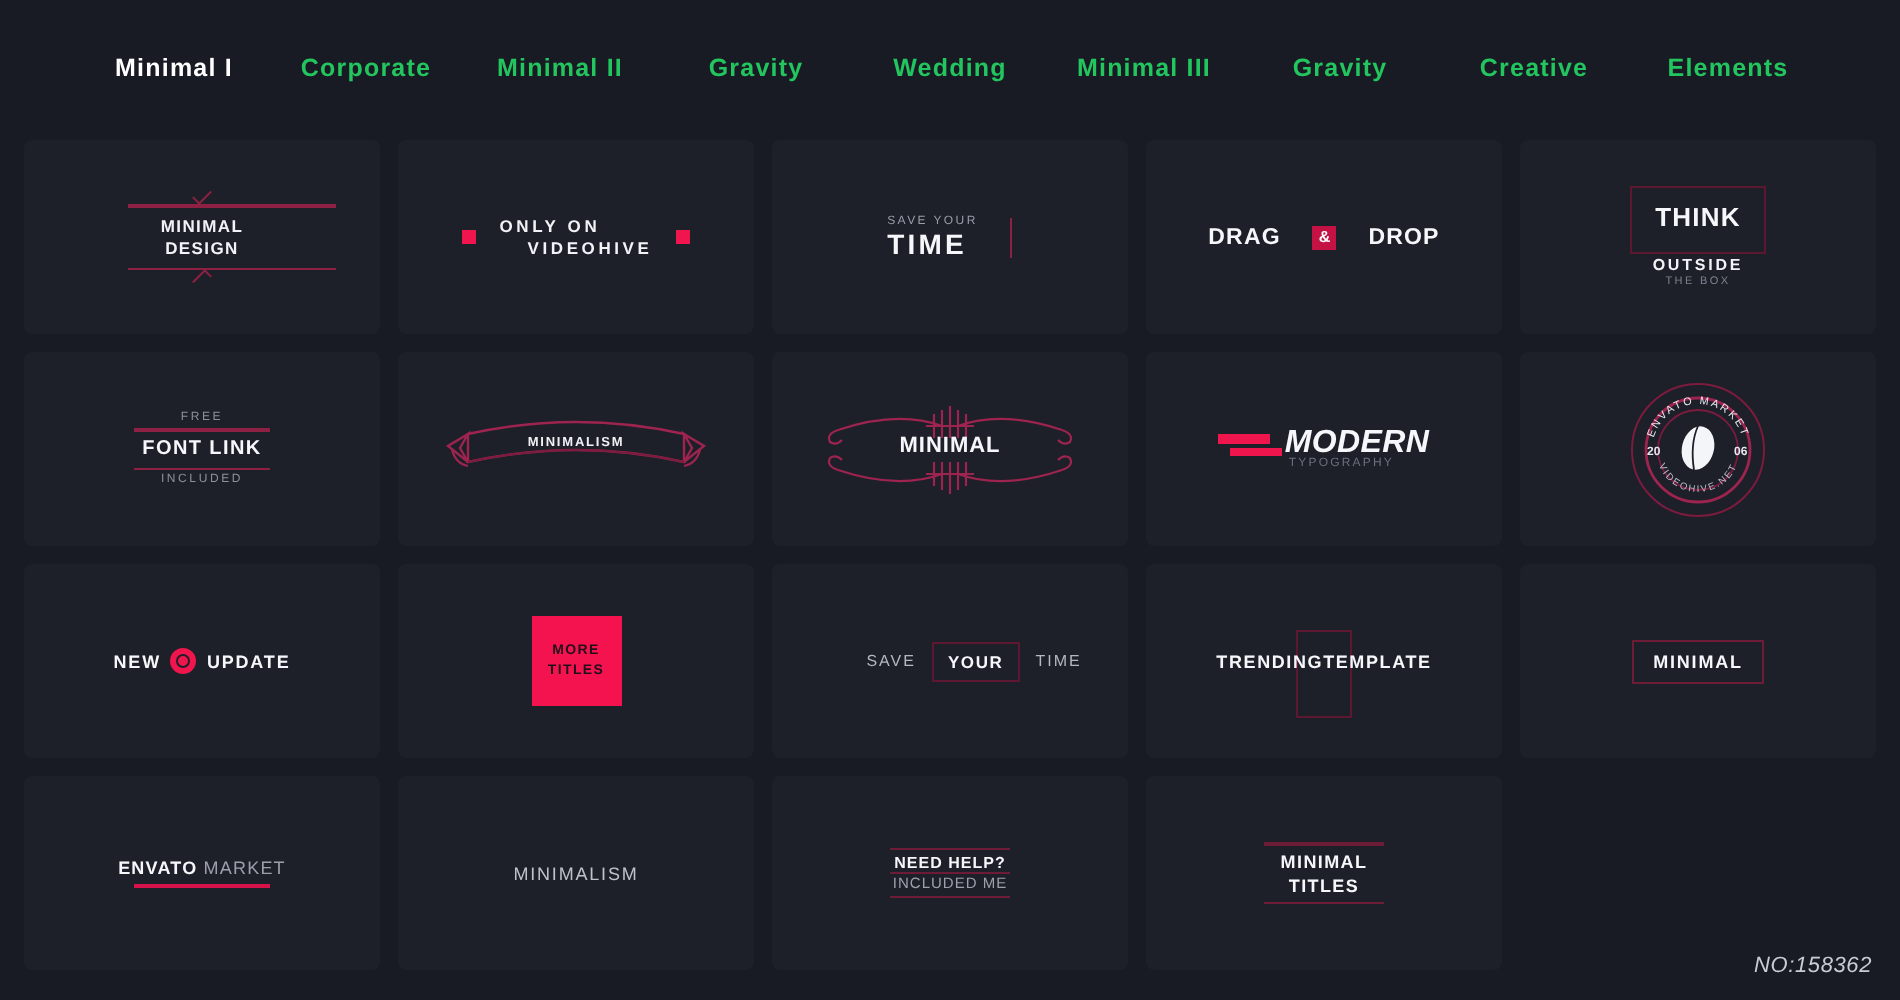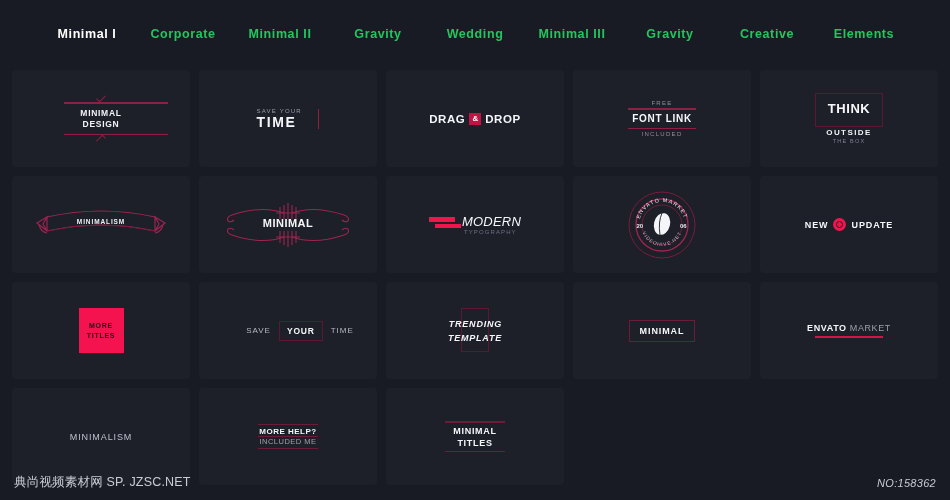--- a/index.html
+++ b/index.html
@@ -69,21 +69,21 @@
 
   
   .c3 { flex-direction: row; align-items: center; gap: 16px; }
   .c3 .l1 { font-size: 6px; letter-spacing: 1.2px; color: #9a9daa;
             text-align: center; }
   .c3 .l2 { font-size: 14px; font-weight: bold; letter-spacing: 1.6px;
             color: #f6f7fa; }
   .c3 .tick { width: 1.5px; height: 20px; background: #8e2043; }
 
   
-  .c4 { flex-direction: row; align-items: center; gap: 4px; }
+  .c4 { flex-direction: row; align-items: center; gap: 16px; }
   .c4 .w { font-size: 11.5px; font-weight: bold; letter-spacing: 0.6px;
            color: #f6f7fa; }
   .c4 .amp { background: #c41244; color: #fff; font-size: 8px;
              font-weight: bold; padding: 2px 3px; line-height: 8px; }
 
   
   .c5 .top, .c5 .bot { font-size: 6px; letter-spacing: 1.3px; color: #8d909c; }
   .c5 .mid { font-size: 10px; font-weight: bold; letter-spacing: 0.7px;
              color: #f6f7fa; padding: 2px 0; }
   .c5 .rule { width: 68px; height: 1.6px; background: #8e2043; margin: 1.5px 0; }
@@ -112,21 +112,21 @@
              text-align: center; font-size: 11px; font-weight: bold;
              letter-spacing: 0.5px; color: #f6f7fa; }
 
   
   .c9 { flex-direction: row; align-items: flex-start; }
   .c9 .bars { display: flex; flex-direction: column; gap: 1.5px;
               padding-top: 2px; }
   .c9 .b1 { width: 26px; height: 5.5px; background: #f0164d; }
   .c9 .b2 { width: 26px; height: 4px; background: #f0164d; margin-left: 6px; }
   .c9 .rt { margin-left: 1px; }
-  .c9 .modern { font-size: 13px; font-weight: normal; font-style: italic;
+  .c9 .modern { font-size: 16px; font-weight: bold; font-style: italic;
                 letter-spacing: 0.2px; color: #f6f7fa; line-height: 13px; }
   .c9 .typo { font-size: 6px; letter-spacing: 1.1px; color: #6d7080;
               margin-top: 1px; margin-left: 2px; }
 
   
   .c10 .badge { position: relative; width: 68px; height: 68px; }
   .c10 svg { position: absolute; left: 0; top: 0; }
 
   
   .c11 { flex-direction: row; align-items: center; gap: 5px; }
@@ -146,22 +146,22 @@
             color: #21101b; line-height: 10px; }
 
   
   .c13 { flex-direction: row; align-items: center; gap: 8px; margin-left: 24px; }
   .c13 .side { font-size: 8px; letter-spacing: 1px; color: #b5b8c3; }
   .c13 .mid { border: 1px solid #5e1730; padding: 4px 7px;
               font-size: 8.5px; font-weight: bold; letter-spacing: 0.8px;
               color: #f6f7fa; }
 
   
-  .c14 .holder { position: relative; display: flex; flex-direction: column;
-                 align-items: flex-end; font-style: italic; }
+  .c14 .holder { position: relative; display: flex; flex-direction: row;
+                 align-items: flex-end; }
   .c14 .vrect { position: absolute; left: 50%; top: -9px;
                 transform: translateX(-50%);
                 width: 28px; height: 44px; border: 1px solid #5e1730; }
   .c14 .l { position: relative; font-size: 9px; font-weight: bold;
             letter-spacing: 0.8px; color: #f6f7fa; line-height: 14px; }
 
   
   .c15 .box { border: 1px solid #6d1c38; padding: 5px 10px; }
   .c15 .l { font-size: 9px; font-weight: bold; letter-spacing: 0.9px;
             color: #f6f7fa; }
@@ -229,56 +229,66 @@
           <div class="chev up"></div>
           <div class="chev dn"></div>
           <div class="txt">
             <div>MINIMAL</div>
             <div>DESIGN</div>
           </div>
         </div>
       </div>
     </div>
 
+    <div class="card">
+      <div class="card-inner c2">
+        <div class="sq"></div>
+        <div class="words">
+          <div class="l1">ONLY ON</div>
+          <div class="l2">VIDEOHIVE</div>
+        </div>
+        <div class="sq"></div>
+      </div>
+    </div>
 
     <div class="card">
       <div class="card-inner c3">
         <div>
           <div class="l1">SAVE YOUR</div>
           <div class="l2">TIME</div>
         </div>
         <div class="tick"></div>
       </div>
     </div>
 
     <div class="card">
       <div class="card-inner c4">
         <div class="w">DRAG</div>
         <div class="amp">&amp;</div>
         <div class="w">DROP</div>
       </div>
     </div>
 
     <div class="card">
-      <div class="card-inner c5">
-        <div class="top">FREE</div>
-        <div class="rule"></div>
-        <div class="mid">FONT LINK</div>
-        <div class="rule"></div>
-        <div class="bot">INCLUDED</div>
-      </div>
-    </div>
-
-    <div class="card">
       <div class="card-inner c6">
         <div class="box">
           <div class="think">THINK</div>
         </div>
         <div class="outside">OUTSIDE</div>
         <div class="thebox">THE BOX</div>
+      </div>
+    </div>
+
+    <div class="card">
+      <div class="card-inner c5">
+        <div class="top">FREE</div>
+        <div class="rule"></div>
+        <div class="mid">FONT LINK</div>
+        <div class="rule"></div>
+        <div class="bot">INCLUDED</div>
       </div>
     </div>
 
     <div class="card">
       <div class="card-inner c7">
         <div class="rb">
           <svg width="136" height="40" viewBox="0 0 136 40">
             <path d="M14 12 Q68 0 122 12 L122 26 Q68 14 14 26 Z" fill="none" stroke="#9e2450" stroke-width="1.2"></path>
             <path d="M14 12 L4 18 L14 26 L10 19 Z" fill="none" stroke="#9e2450" stroke-width="1.2"></path>
             <path d="M122 12 L132 18 L122 26 L126 19 Z" fill="none" stroke="#9e2450" stroke-width="1.2"></path>
@@ -406,37 +416,36 @@
 
     <div class="card">
       <div class="card-inner c17">
         <div class="l">MINIMALISM</div>
       </div>
     </div>
 
     <div class="card">
       <div class="card-inner c18">
         <div class="rule"></div>
-        <div class="l1">MORE HELP?</div>
+        <div class="l1">NEED HELP?</div>
         <div class="rule"></div>
         <div class="l2">INCLUDED ME</div>
         <div class="rule"></div>
       </div>
     </div>
 
 
     <div class="card">
       <div class="card-inner c20">
         <div class="rule"></div>
         <div class="l">
           <div>MINIMAL</div>
           <div>TITLES</div>
         </div>
         <div class="rule"></div>
       </div>
     </div>
 
   </div>
 
-  <div class="footer-left">典尚视频素材网 SP. JZSC.NET</div>
   <div class="footer-right">NO:158362</div>
 
 </div>
 
 </body></html>

